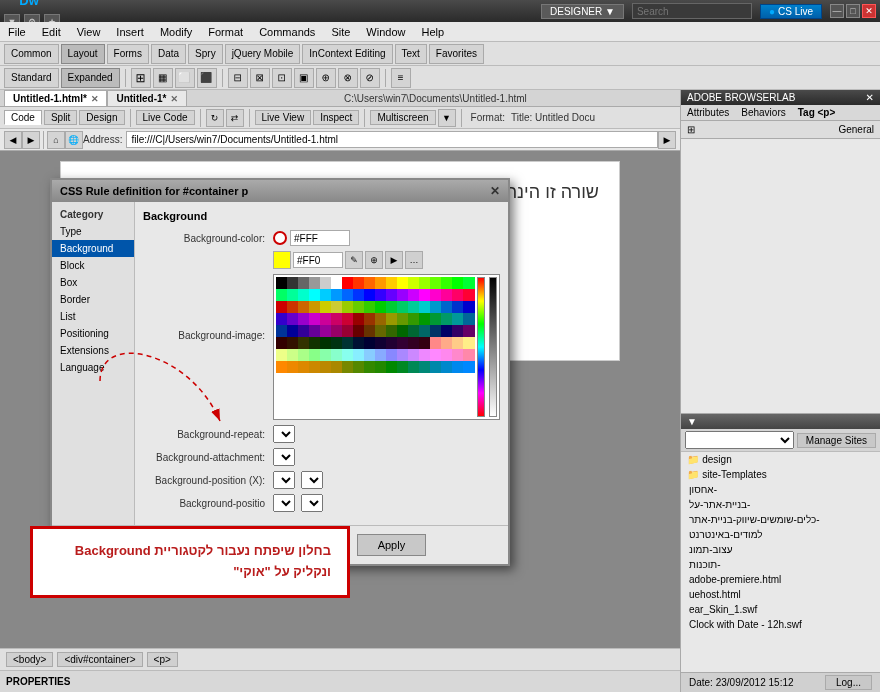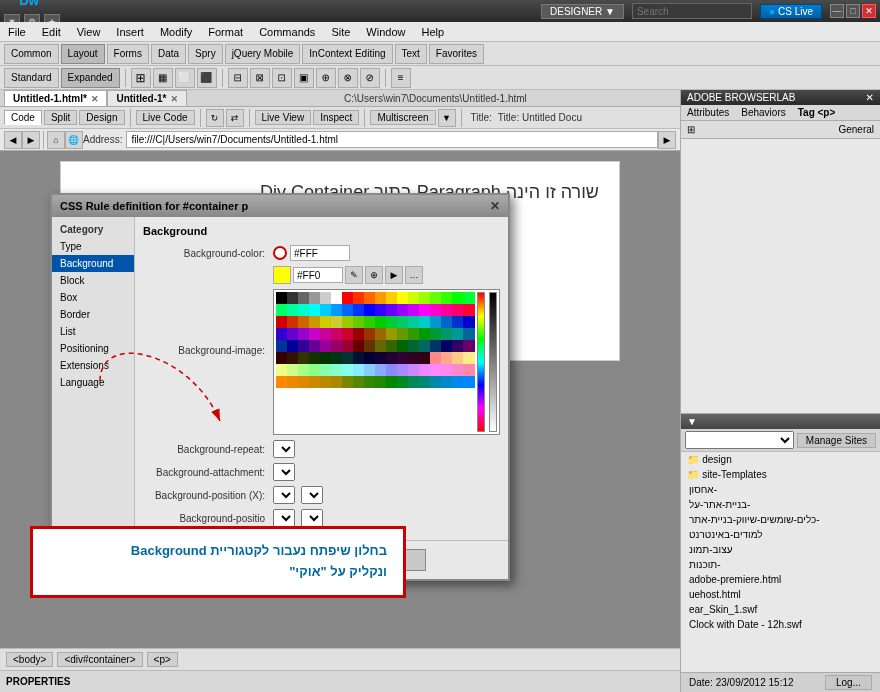--- a/index.html
+++ b/index.html
@@ -160,21 +160,21 @@
       padding: 20px;
       text-align: right;
       direction: rtl;
     }
     .dialog {
       background: #e8e8e8;
       border: 2px solid #888;
       box-shadow: 4px 4px 10px rgba(0,0,0,0.5);
       width: 460px;
       position: absolute;
-      top: 42px;
+      top: 27px;
       left: 50px;
     }
     .dialog-title {
       background: linear-gradient(to bottom, #aaa, #888);
       padding: 4px 8px;
       display: flex;
       align-items: center;
       justify-content: space-between;
       font-size: 11px;
       font-weight: bold;
@@ -283,28 +283,28 @@
       font-size: 10px;
       font-weight: bold;
       border-top: 1px solid #bbb;
     }
 
     
     .annotation-box {
       position: absolute;
       bottom: 50px;
       left: 30px;
-      width: 376px;
+      width: 320px;
       background: #fff;
       border: 3px solid #cc0000;
       padding: 12px 16px;
       font-size: 13px;
       direction: rtl;
       text-align: right;
-      color: #0369a1;
+      color: #b91c1c;
       font-weight: bold;
       line-height: 1.6;
       z-index: 150;
     }
     .files-toolbar {
       display: flex;
       align-items: center;
       background: #d4d4d4;
       padding: 2px 4px;
       gap: 3px;
@@ -461,21 +461,21 @@
         <div class="toolbar-separator"></div>
         <div class="toolbar-icon-sm">↻</div>
         <div class="toolbar-icon-sm">⇄</div>
         <div class="toolbar-separator"></div>
         <div class="view-btn">Live View</div>
         <div class="view-btn">Inspect</div>
         <div class="toolbar-separator"></div>
         <div class="view-btn">Multiscreen</div>
         <div class="toolbar-icon-sm">▼</div>
         <div class="toolbar-separator"></div>
-        <div style="font-size:10px; color:#333; margin-left:4px;">Title:</div>
+        <div style="font-size:10px; color:#333; margin-left:4px;">Format:</div>
         <div style="font-size:10px; color:#333; margin-left:4px;">Title: Untitled Docu</div>
       </div>
 
       <div class="address-bar">
         <div class="toolbar-icon-sm">◀</div>
         <div class="toolbar-icon-sm">▶</div>
         <div class="toolbar-separator"></div>
         <div class="toolbar-icon-sm">⌂</div>
         <div class="toolbar-icon-sm">🌐</div>
         <span class="address-label">Address:</span>

